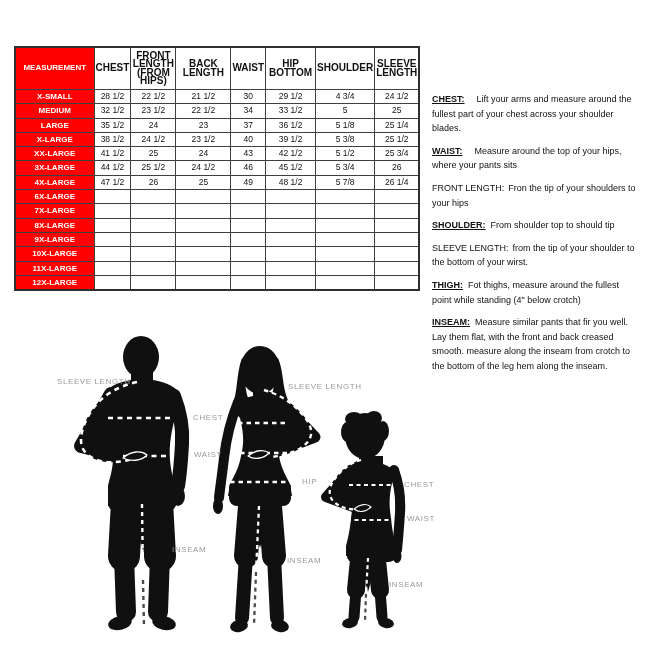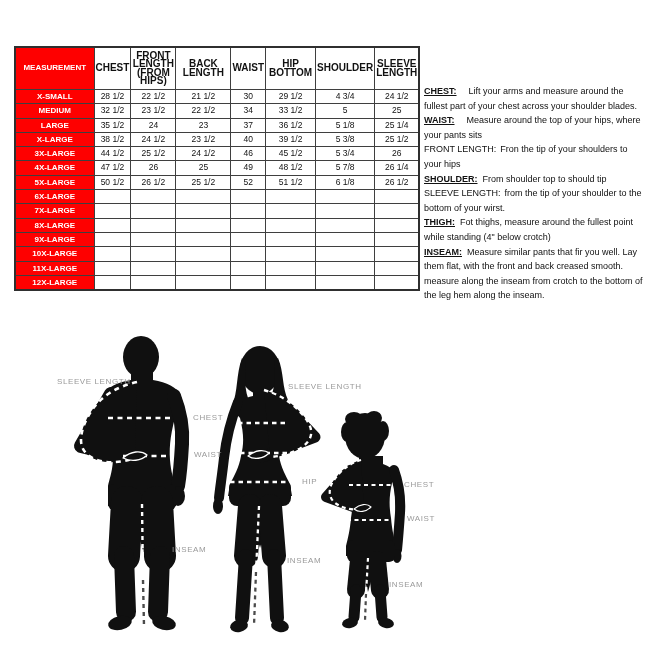--- a/index.html
+++ b/index.html
@@ -16,21 +16,21 @@
               border:2px solid #2f2f2f;font-family:"Liberation Sans",sans-serif;}
   .size-table th,.size-table td{border:1px solid #3f3f3f;text-align:center;vertical-align:middle;
               padding:0 1px;overflow:hidden;}
   .size-table thead th{height:41px;font-size:10px;font-weight:700;line-height:8.5px;background:#fff;color:#111;}
   .size-table thead th.measure-head{background:#fe0000;color:#ffffff;font-size:8px;margin-top:45px;}
   .size-table tbody td{height:13.3px;line-height:13.3px;font-size:8.5px;color:#111;background:#fff;white-space:nowrap;}
   .size-table tbody td.size-cell{background:#fe0000;color:#ffffff;font-weight:700;font-size:8px;}
 
   
   .instructions{position:absolute;left:424px;top:84px;width:221px;font-size:9px;line-height:14.6px;color:#111;}
-  .instructions p{margin:0;}
+  .instructions p{margin:8px;}
   .ins-label{font-weight:700;text-decoration:underline;margin-right:5px;}
   .ins-label.plain{font-weight:400;text-decoration:none;margin-right:4px;}
   .ins-label.tab{margin-right:12px;}
 
   
   .fig{position:absolute;}
   .fig path,.fig ellipse,.fig rect{fill:#101010;}
   .limb{fill:none;stroke:#101010;stroke-linecap:round;stroke-linejoin:round;}
   .dash-w{fill:none;stroke:#ffffff;stroke-linecap:butt;}
   .dash-d{fill:none;stroke:#4b4b4b;stroke-linecap:butt;}
@@ -101,48 +101,48 @@
           <td class="size-cell">X-LARGE</td>
           <td>38 1/2</td>
           <td>24 1/2</td>
           <td>23 1/2</td>
           <td>40</td>
           <td>39 1/2</td>
           <td>5 3/8</td>
           <td>25 1/2</td>
         </tr>
         <tr>
+          <td class="size-cell">XX-LARGE</td>
+          <td>41 1/2</td>
+          <td>25</td>
+          <td>24</td>
+          <td>43</td>
+          <td>42 1/2</td>
+          <td>5 1/2</td>
+          <td>25 3/4</td>
+        </tr>
+        <tr>
           <td class="size-cell">3X-LARGE</td>
           <td>44 1/2</td>
           <td>25 1/2</td>
           <td>24 1/2</td>
           <td>46</td>
           <td>45 1/2</td>
           <td>5 3/4</td>
           <td>26</td>
         </tr>
         <tr>
           <td class="size-cell">4X-LARGE</td>
           <td>47 1/2</td>
           <td>26</td>
           <td>25</td>
           <td>49</td>
           <td>48 1/2</td>
           <td>5 7/8</td>
           <td>26 1/4</td>
-        </tr>
-        <tr>
-          <td class="size-cell">5X-LARGE</td>
-          <td>50 1/2</td>
-          <td>26 1/2</td>
-          <td>25 1/2</td>
-          <td>52</td>
-          <td>51 1/2</td>
-          <td>6 1/8</td>
-          <td>26 1/2</td>
         </tr>
         <tr>
           <td class="size-cell">6X-LARGE</td>
           <td></td>
           <td></td>
           <td></td>
           <td></td>
           <td></td>
           <td></td>
           <td></td>

